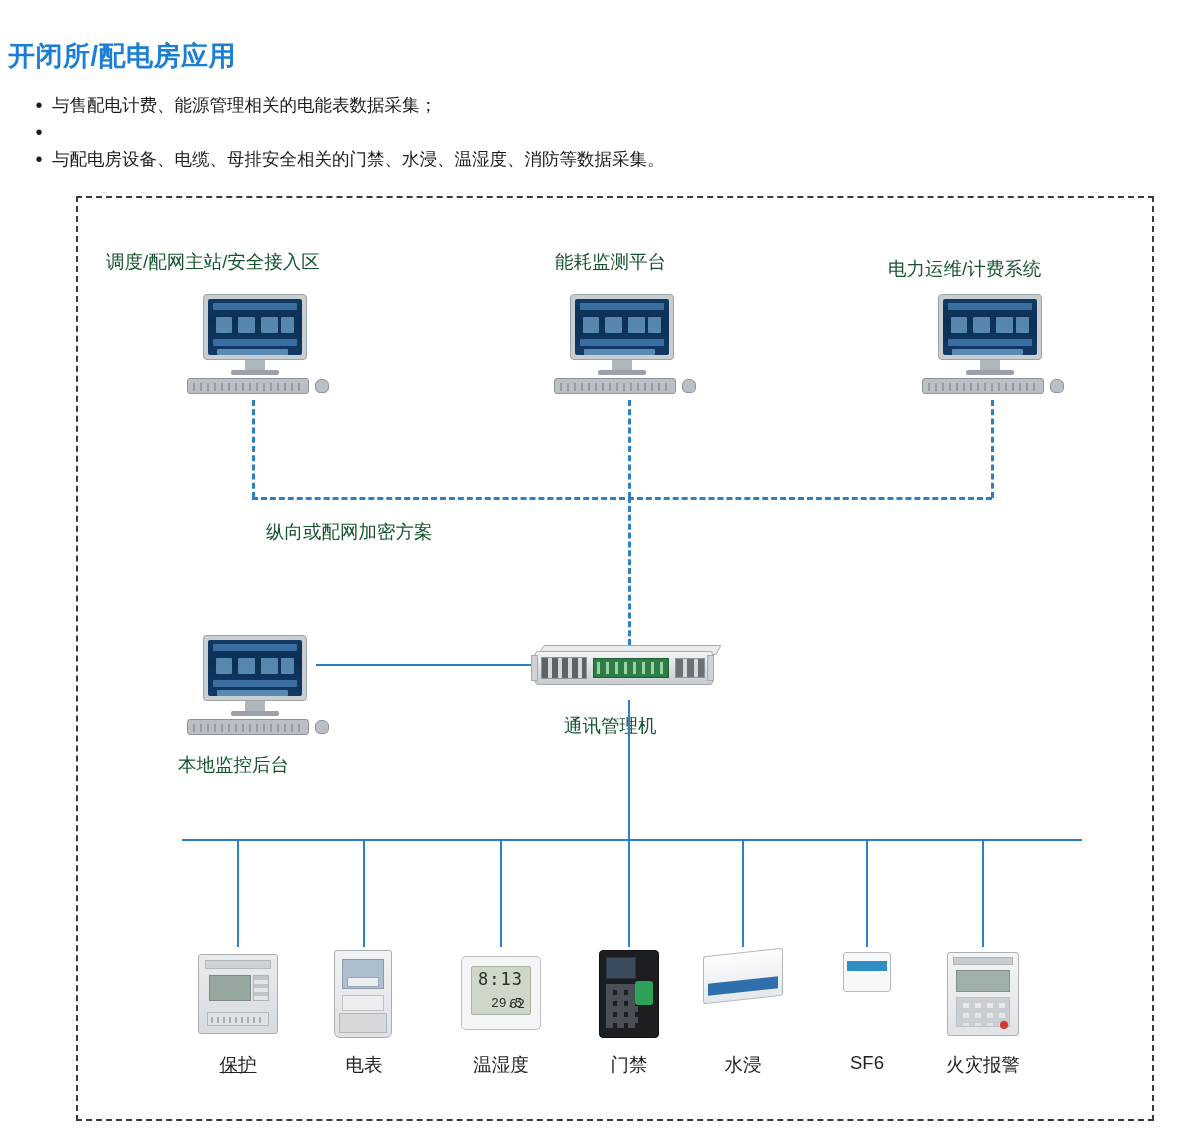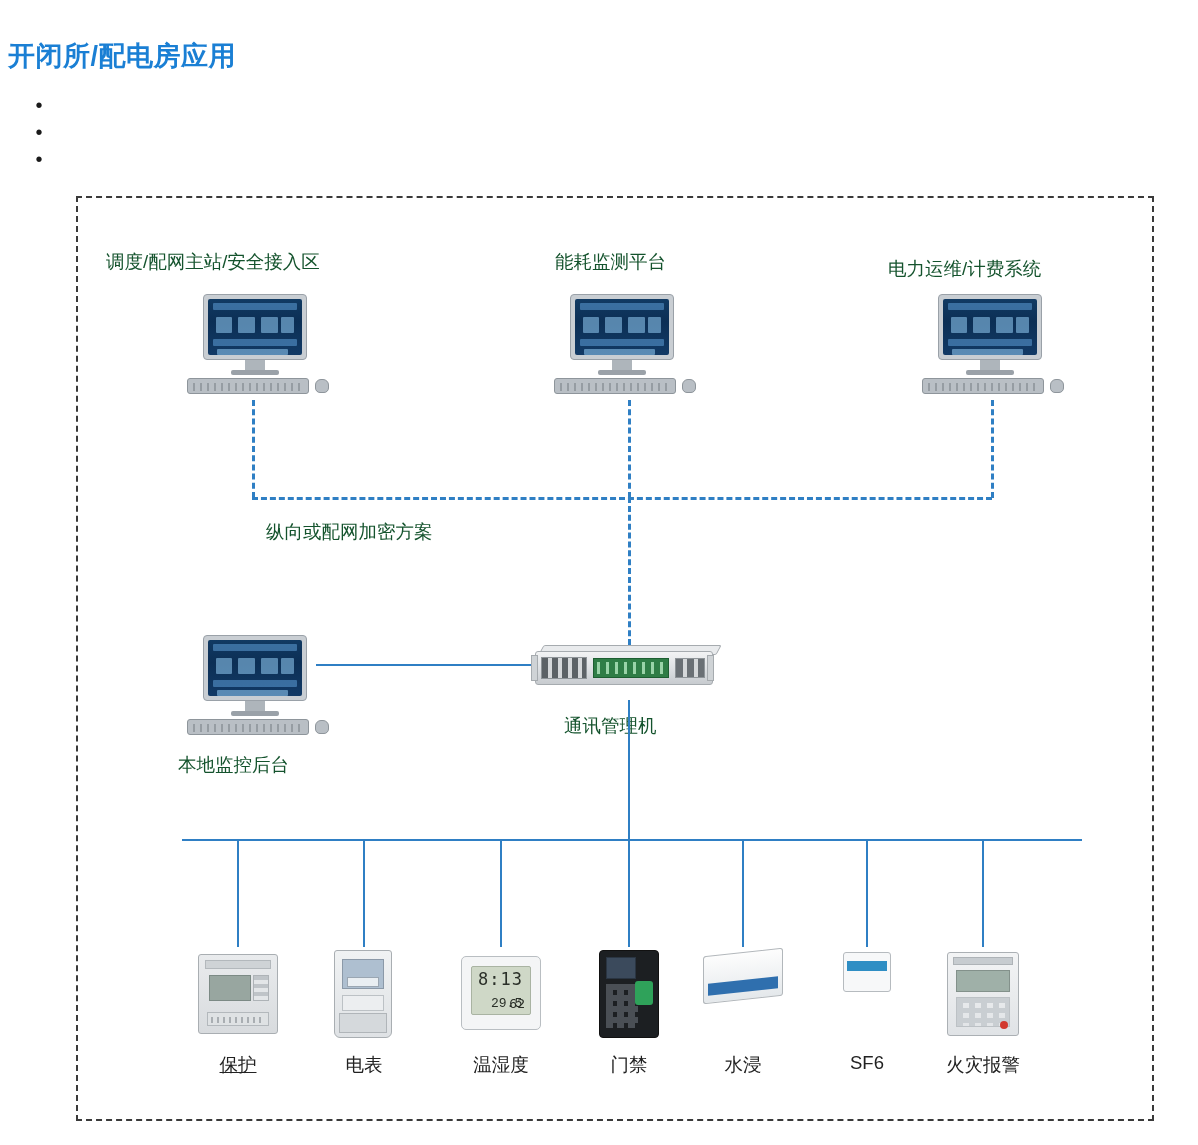--- a/index.html
+++ b/index.html
@@ -365,26 +365,28 @@
   }
 </style>
 </head>
 <body>
 
 <div class="page-title">开闭所/配电房应用</div>
 
 <div class="bullets">
   <div class="bullet-row">
     <span class="bullet-dot">•</span>
+    <span>与售配电计费、能源管理相关的电能表数据采集；</span>
   </div>
   <div class="bullet-row">
     <span class="bullet-dot">•</span>
   </div>
   <div class="bullet-row">
     <span class="bullet-dot">•</span>
+    <span>与配电房设备、电缆、母排安全相关的门禁、水浸、温湿度、消防等数据采集。</span>
   </div>
 </div>
 
 <div class="frame"></div>
 
 <div class="label" style="left:106px; top:249px;">调度/配网主站/安全接入区</div>
 <div class="label" style="left:555px; top:249px;">能耗监测平台</div>
 <div class="label" style="left:888px; top:256px;">电力运维/计费系统</div>
 
 <div class="pc" style="left:185px; top:294px;">

